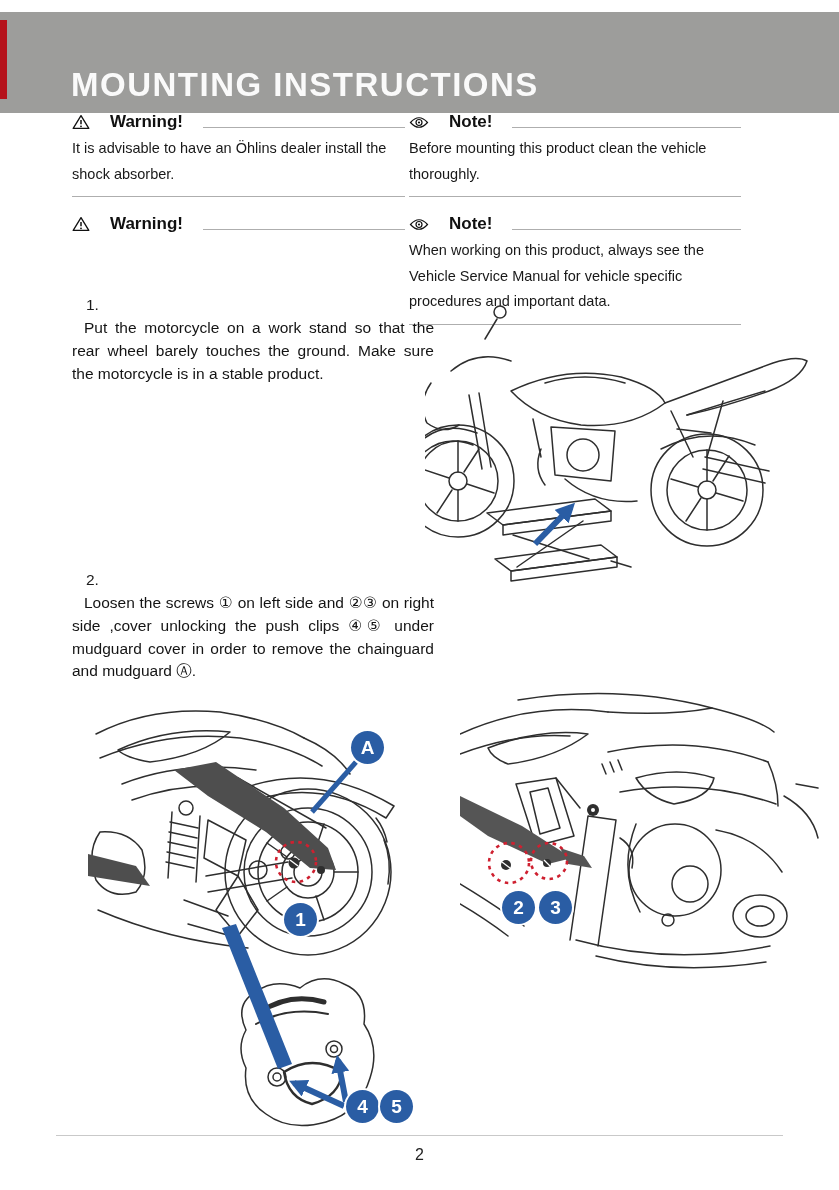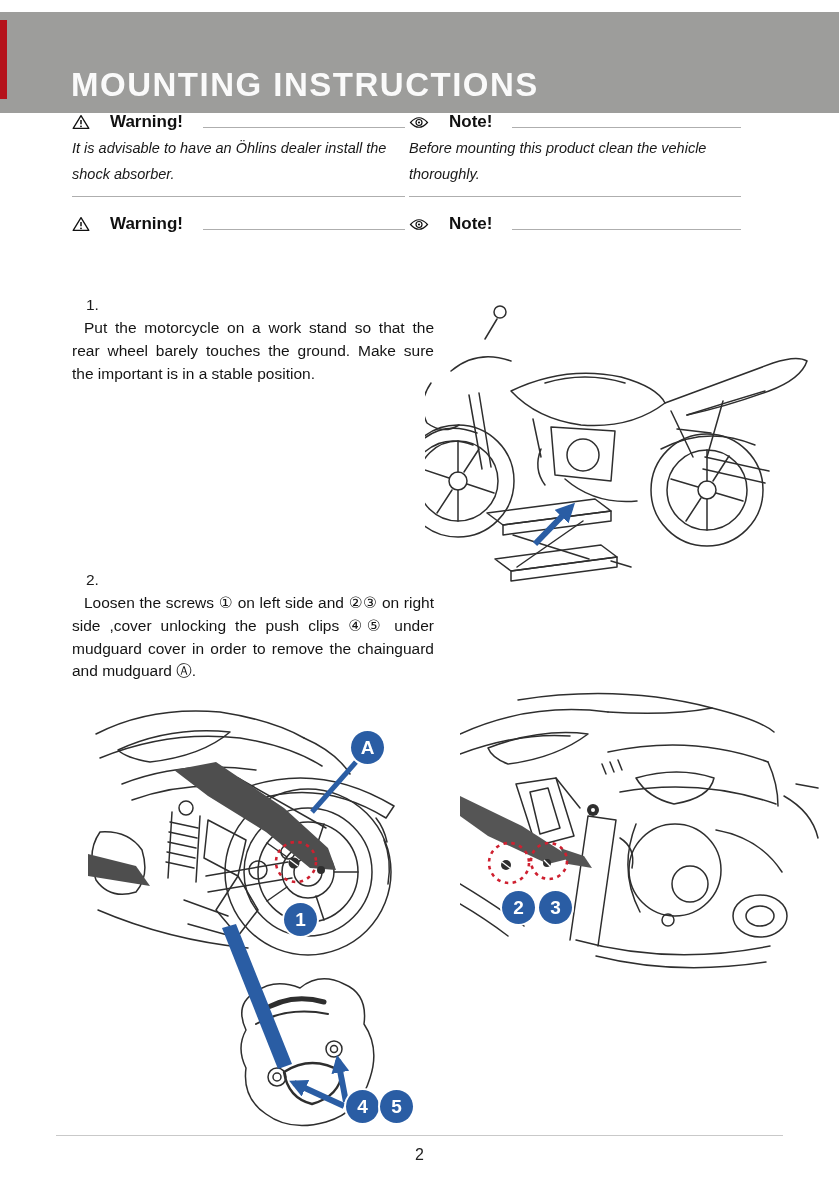--- a/index.html
+++ b/index.html
@@ -17,21 +17,21 @@
   
   .col{position:absolute;top:112px;}
   .col-left{left:72px;width:333px;}
   .col-right{left:409px;width:332px;}
   .notice+.notice{margin-top:17px;}
   .notice-head{display:flex;align-items:baseline;gap:20px;}
   .notice-head .icon{align-self:center;display:inline-flex;}
   .notice-title{font-weight:bold;font-size:17px;color:#111;}
   .headrule{flex:1;align-self:flex-end;border-bottom:1px solid #aeaeae;margin-bottom:4px;}
   .notice-body{
-    margin:4px 0 0 0;font-style:italic;font-size:14.5px;line-height:1.76;color:#181818;
+    margin:4px 0 0 0;font-size:14.5px;line-height:1.76;color:#181818;
     border-bottom:1px solid #aeaeae;padding-bottom:9px;
   }
   
   .step{position:absolute;left:72px;width:362px;}
   .step-1{top:296px;}
   .step-2{top:571px;}
   .step-num{font-size:15.5px;margin:0 0 0 14px;}
   .step-text{
     margin:3px 0 0 0;font-size:15.5px;line-height:1.47;text-align:justify;text-indent:12px;color:#141414;
   }
@@ -117,26 +117,27 @@
         <span class="icon">
           <svg width="20" height="13" viewBox="0 0 20 13">
               <path d="M1.5,6.5 Q10,-3 18.5,6.5 Q10,16 1.5,6.5 Z" fill="none" stroke="#111" stroke-width="1.2"></path>
               <circle cx="10" cy="6.5" r="3" fill="none" stroke="#111" stroke-width="1.2"></circle>
               <circle cx="10" cy="6.5" r="1.1" fill="#111"></circle>
             </svg>
         </span>
         <span class="notice-title">Note!</span>
         <span class="headrule"></span>
       </div>
+      <p class="notice-body">When working on this product, always see the Vehicle Service Manual for vehicle specific procedures and important data.</p>
     </div>
   </div>
 
   <div class="step step-1">
     <p class="step-num">1.</p>
-    <p class="step-text">Put the motorcycle on a work stand so that the rear wheel barely touches the ground. Make sure the important is in a stable position.</p>
+    <p class="step-text">Put the motorcycle on a work stand so that the rear wheel barely touches the ground. Make sure the motorcycle is in a stable product.</p>
   </div>
 
   <svg class="illus illus-workstand" width="395" height="290" viewBox="0 0 395 290">
     <defs>
       <marker id="ah1" markerWidth="3.2" markerHeight="3.2" refX="7" refY="5" viewBox="0 0 10 10" orient="auto">
           <path d="M0,0 L10,5 L0,10 Z" fill="#2a5da4"></path>
         </marker>
     </defs>
     <g class="sketch">
 

